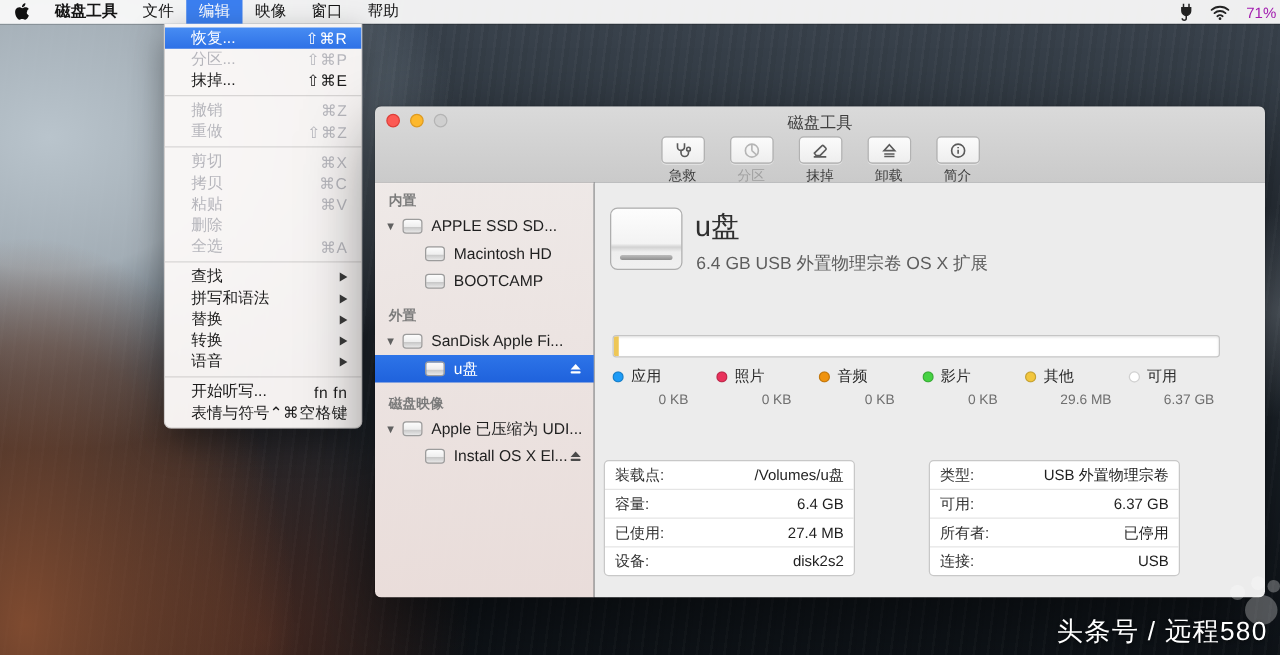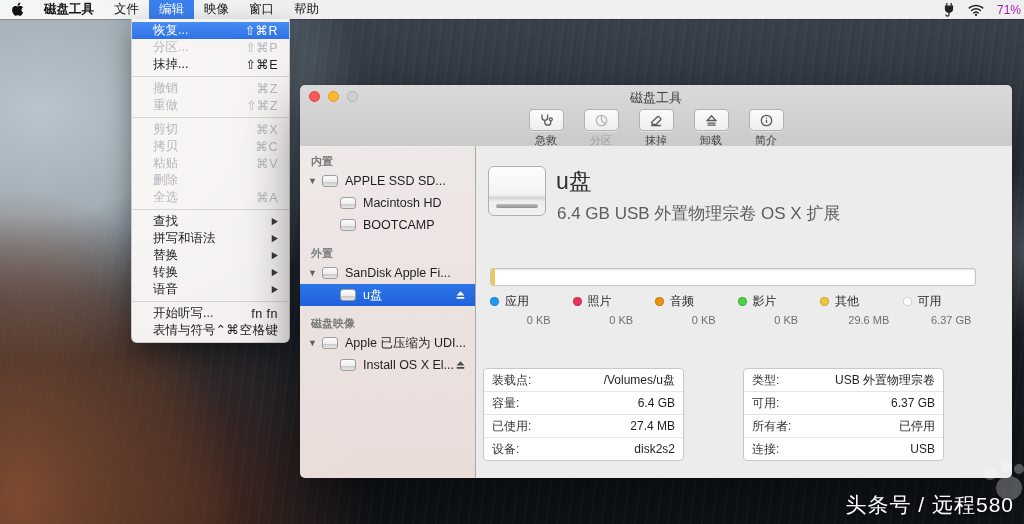--- a/index.html
+++ b/index.html
@@ -79,21 +79,21 @@
     background:linear-gradient(#fcfcfc 0%,#eeeeee 55%,#c9c9c9 60%,#e8e8e8 100%);flex:0 0 auto;}
   .ind1{margin-left:22px;margin-right:7px;}
   .ind2{margin-left:40px;margin-right:7px;}
   .main{flex:1;background:#ececec;position:relative;}
   .drive-ico{position:absolute;left:12px;top:20px;width:58px;height:50px;border:1px solid #aeaeae;
     border-radius:6px;box-sizing:border-box;
     background:linear-gradient(#fdfdfd 0%,#f3f3f3 58%,#d2d2d2 64%,#eeeeee 72%,#f0f0f0 100%);}
   .drive-ico .slot{position:absolute;left:7px;bottom:7px;right:7px;height:4px;border-radius:2px;
     background:linear-gradient(#bdbdbd,#8f8f8f);}
   .vol-title{position:absolute;left:80px;top:20px;font-size:23px;color:#2f2f2f;}
-  .vol-sub{position:absolute;left:81px;top:56px;font-size:17px;color:#5d5d5d;}
+  .vol-sub{position:absolute;left:81px;top:56px;font-size:14px;color:#5d5d5d;}
   .cap-bar{position:absolute;left:14px;top:122px;width:486px;height:18px;box-sizing:border-box;
     background:#fff;border:1px solid #c5c5c5;border-radius:3px;overflow:hidden;
     box-shadow:inset 0 1px 2px rgba(0,0,0,.10);}
   .cap-other{position:absolute;left:0;top:0;bottom:0;width:4px;background:#eec757;}
   .legend{position:absolute;left:14px;top:147px;display:flex;}
   .lg{width:82.5px;text-align:center;}
   .lg .l1{display:flex;align-items:center;gap:6px;font-size:12px;color:#2a2a2a;}
   .lg .dot{width:9px;height:9px;border-radius:50%;border:1px solid rgba(0,0,0,.18);box-sizing:border-box;}
   .lg .l2{margin:4px 0 0 15px;font-size:11px;color:#6f6f6f;}
   .info-table{position:absolute;top:222px;width:201px;box-sizing:border-box;background:#fff;

